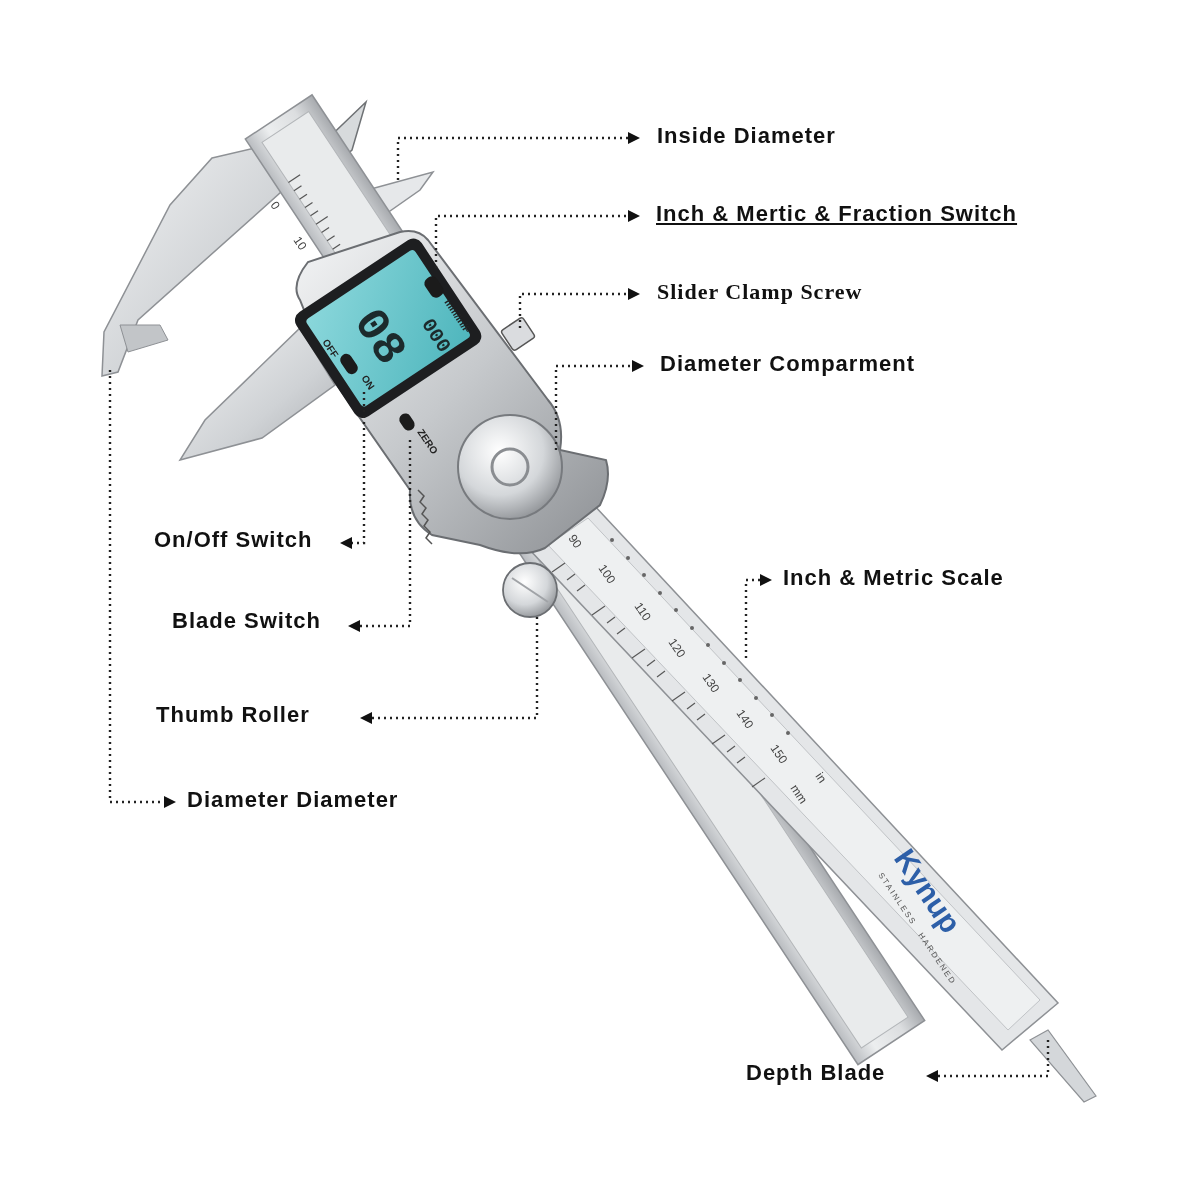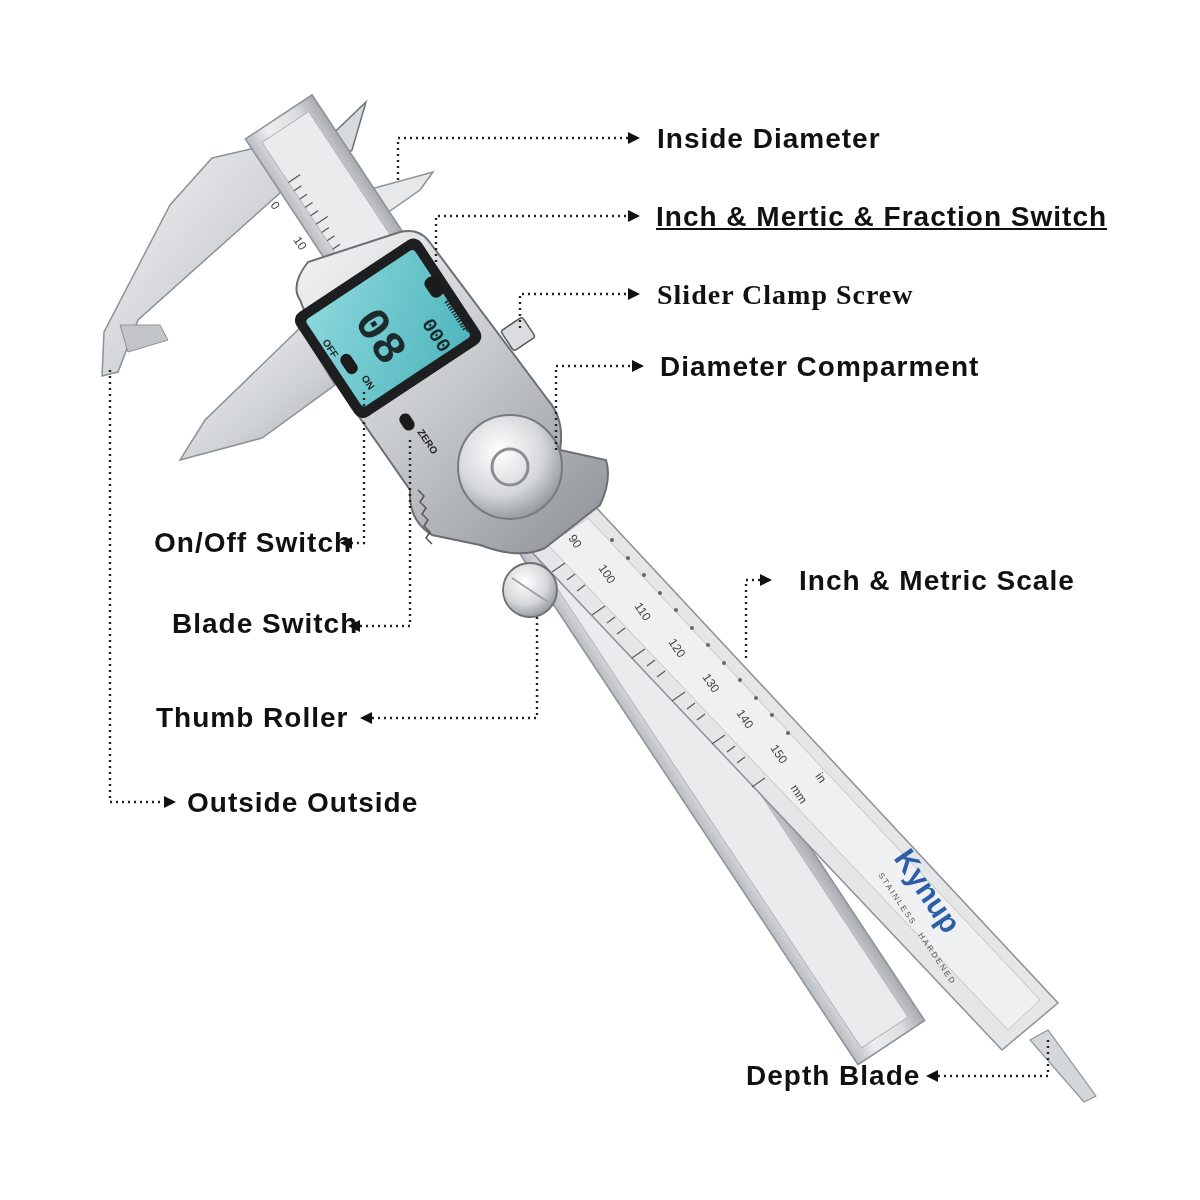--- a/index.html
+++ b/index.html
@@ -1,18 +1,18 @@
 <!DOCTYPE html>
 <html><head>
 <meta charset="utf-8">
 <style>
   html,body{margin:0;padding:0;background:#ffffff;}
   body{width:1200px;height:1200px;position:relative;overflow:hidden;font-family:"Liberation Sans",sans-serif;}
   #scene{position:absolute;left:0;top:0;width:1200px;height:1200px;}
-  .label{position:absolute;font-family:"Liberation Sans",sans-serif;font-weight:bold;font-size:28px;color:#111;white-space:nowrap;letter-spacing:1px;line-height:1;}
+  .label{position:absolute;font-family:"Liberation Sans",sans-serif;font-weight:bold;font-size:22px;color:#111;white-space:nowrap;letter-spacing:1px;line-height:1;}
   .lead{fill:none;stroke:#222;stroke-width:2.4;stroke-dasharray:2 4;}
   .arrowhead{fill:#111;}
 </style>
 </head>
 <body>
 
 <svg id="scene" width="1200" height="1200" viewBox="0 0 1200 1200" xmlns="http://www.w3.org/2000/svg">
   <defs>
     <linearGradient id="steelGrad" x1="0" y1="0" x2="1" y2="0">
       <stop offset="0" stop-color="#b9bcc0"></stop>
@@ -212,17 +212,17 @@
     <polyline class="lead" points="1048,1040 1048,1076 938,1076"></polyline>
     <polygon class="arrowhead" points="938,1070 926,1076 938,1082"></polygon>
   </g>
 </svg>
 
 <div class="label" style="left:657px;top:125px;">Inside Diameter</div>
 <div class="label" style="left:656px;top:203px;text-decoration:underline;">Inch &amp; Mertic &amp; Fraction Switch</div>
 <div class="label" style="left:657px;top:281px;font-family:Liberation Serif, serif;">Slider Clamp Screw</div>
 <div class="label" style="left:660px;top:353px;">Diameter Comparment</div>
 <div class="label" style="left:154px;top:529px;">On/Off Switch</div>
-<div class="label" style="left:783px;top:567px;margin-left:16px;">Inch &amp; Metric Scale</div>
+<div class="label" style="left:783px;top:567px;">Inch &amp; Metric Scale</div>
 <div class="label" style="left:172px;top:610px;">Blade Switch</div>
 <div class="label" style="left:156px;top:704px;">Thumb Roller</div>
-<div class="label" style="left:187px;top:789px;">Outside Outside</div>
+<div class="label" style="left:187px;top:789px;">Diameter Diameter</div>
 <div class="label" style="left:746px;top:1062px;">Depth Blade</div>
 
 </body></html>

